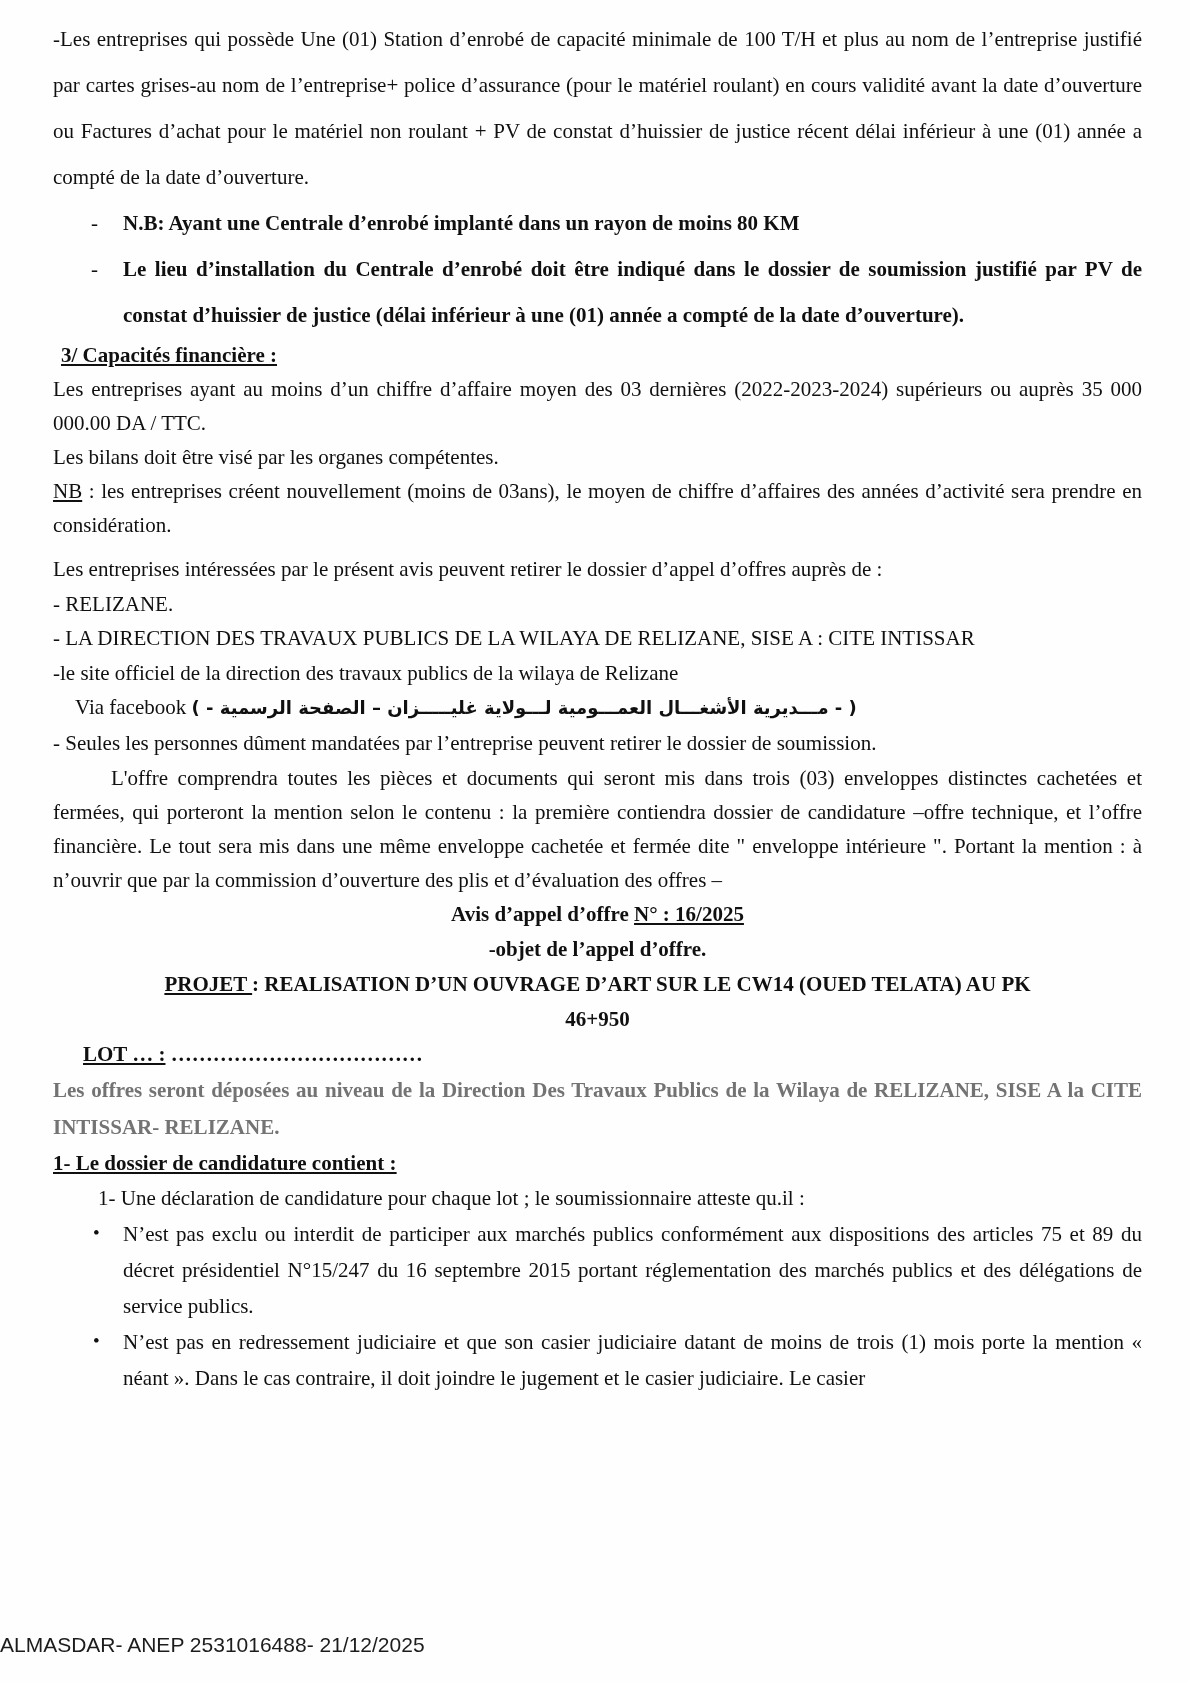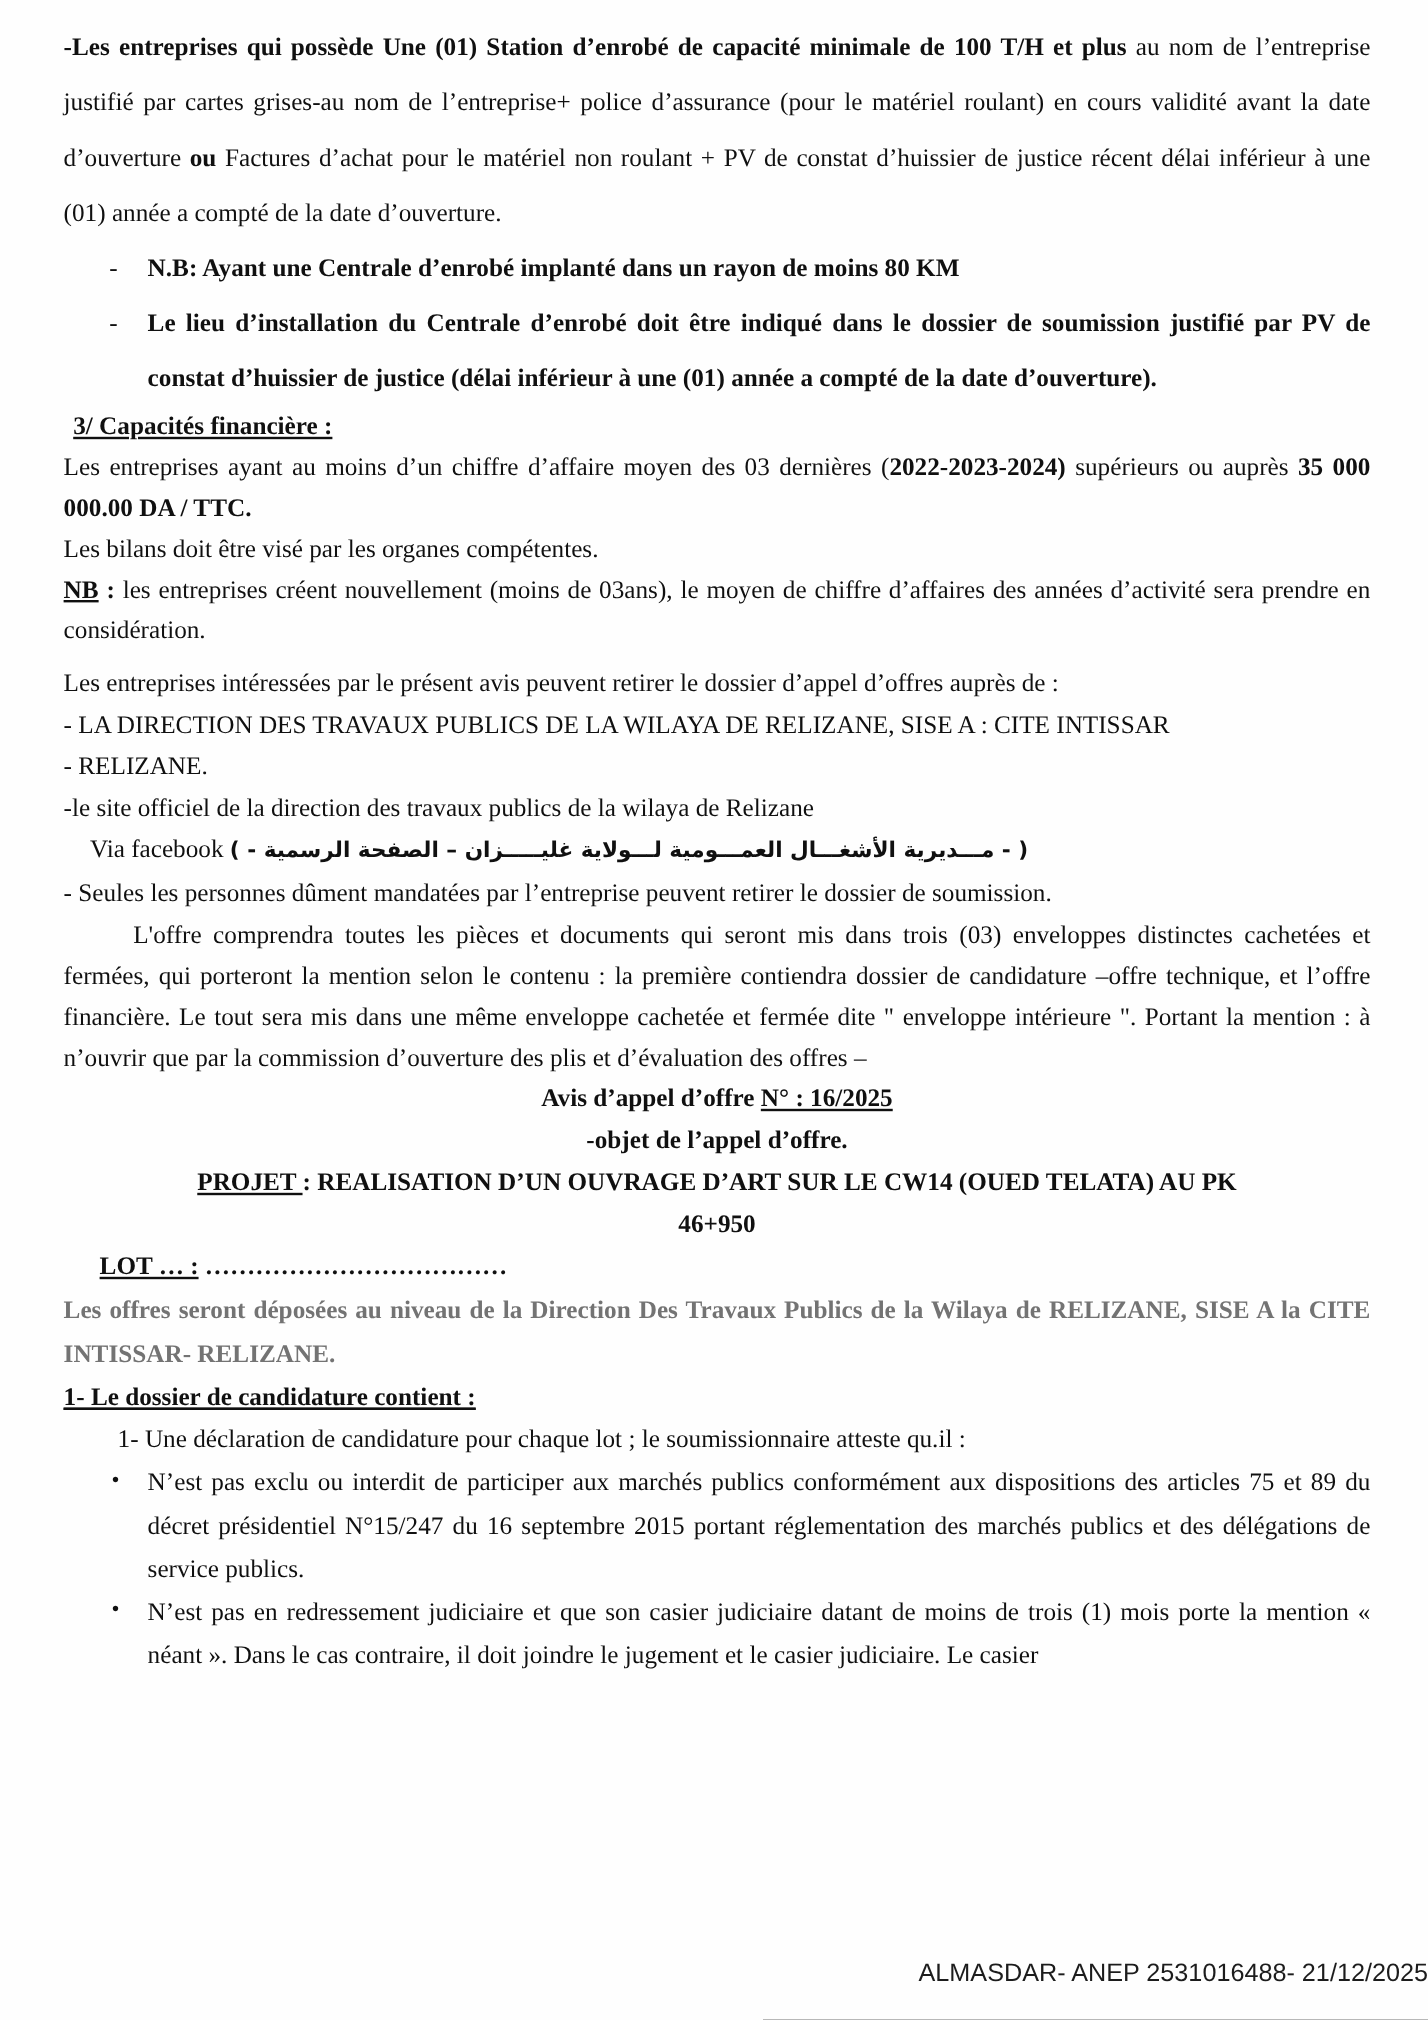--- a/index.html
+++ b/index.html
@@ -9,21 +9,21 @@
     margin:0 auto;
     background:#fefefe;
     color:#101010;
     font-family:"Liberation Serif","DejaVu Serif",serif;
     font-size:21px;
     box-sizing:border-box;
     padding:16px 48px 0 53px;
     overflow:hidden;
   }
   .page p{margin:0;}
-  b{font-weight:bold;}
+  b{font-weight:normal;}
   .just{text-align:justify;}
   .lh46{line-height:46px;}
   .u{text-decoration:underline;}
   .center{text-align:center;}
 
   .dashlist{margin:0;}
   .dashitem{position:relative;padding-left:70px;line-height:46px;font-weight:bold;text-align:justify;}
   .dashitem .marker{position:absolute;left:38px;top:0;font-weight:normal;}
 
   .fin-heading{font-weight:bold;text-decoration:underline;margin-top:20px;line-height:34px;padding-left:8px;}
@@ -44,21 +44,21 @@
   .red-para{margin-top:28px;font-weight:bold;line-height:37px;}
   .dossier-heading{font-weight:bold;line-height:35px;text-decoration:underline;}
   .dossier-heading span{text-decoration:underline;}
   .num-item{padding-left:45px;line-height:35px;}
   .bulletlist{margin:0;}
   .bulletitem{position:relative;padding-left:70px;line-height:36px;text-align:justify;}
   .bulletitem .marker{position:absolute;left:40px;top:-1px;font-size:19px;}
 
   .footer{
     position:absolute;left:0;right:0;bottom:26px;
-    text-align:right;
+    text-align:left;
     font-family:"Liberation Sans","DejaVu Sans",sans-serif;
     font-size:21px;color:#1c1c1c;font-weight:normal;
   }
 </style>
 </head>
 <body>
 
 <div class="page">
 
   <p class="just lh46">
@@ -81,22 +81,22 @@
     <span>Les entreprises ayant au moins d’un chiffre d’affaire moyen des 03 dernières (</span><b>2022-2023-2024)</b><span> supérieurs ou auprès   </span><b>35 000 000.00 DA / TTC.</b>
   </p>
   <p class="fin-para">Les bilans doit être visé par les organes compétentes.</p>
 
   <p class="nb-para just">
     <b class="u">NB</b><b> : </b><span>les entreprises créent nouvellement (moins de 03ans), le moyen de chiffre d’affaires des années d’activité sera prendre en considération.</span>
   </p>
 
   <div class="retrait">
     <p>Les entreprises intéressées par le présent avis peuvent retirer le dossier d’appel d’offres auprès de :</p>
+    <p>- RELIZANE.</p>
     <p>- LA DIRECTION DES TRAVAUX PUBLICS DE LA WILAYA DE RELIZANE, SISE A : CITE INTISSAR</p>
-    <p>- RELIZANE.</p>
     <p>-le site officiel de la direction des travaux publics de la wilaya de Relizane</p>
     <p class="fb-line">
       <span class="latin">Via facebook </span><span class="arabic" dir="rtl">( - مـــديرية الأشغـــال العمـــومية لـــولاية غليـــــزان – الصفحة الرسمية - )</span>
     </p>
   </div>
 
   <p class="seules">- Seules les personnes dûment mandatées par l’entreprise peuvent retirer le dossier de soumission.</p>
   <p class="offre just">L'offre comprendra toutes les pièces et documents qui seront mis dans trois  (03) enveloppes distinctes cachetées et fermées, qui porteront la  mention selon le contenu : la première contiendra dossier  de candidature –offre  technique, et  l’offre financière. Le tout sera mis dans une même enveloppe cachetée et fermée dite " enveloppe intérieure ". Portant la mention : à n’ouvrir que par la commission d’ouverture des plis et d’évaluation des offres –</p>
 
   <p class="avis-title center">

